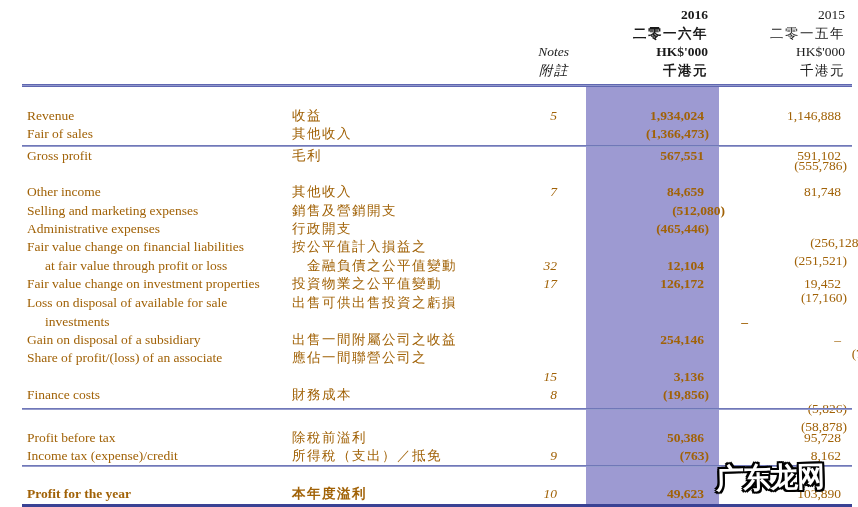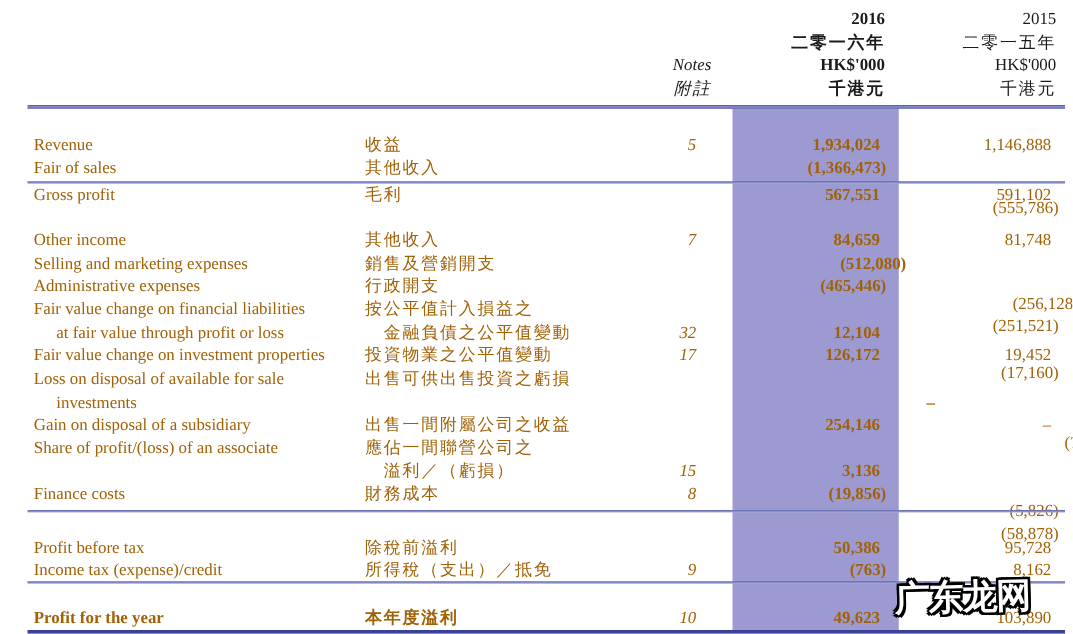--- a/index.html
+++ b/index.html
@@ -145,21 +145,20 @@
         <span class="en">Gain on disposal of a subsidiary</span>
         <span class="zh">出售一間附屬公司之收益</span>
         <span class="v v2016">254,146</span>
         <span class="v v2015">–</span>
       </div>
       <div class="row" style="top: 348px;">
         <span class="en">Share of profit/(loss) of an associate</span>
         <span class="zh">應佔一間聯營公司之</span>
       </div>
       <div class="row" style="top: 367px;">
-        <span class="zh indent">溢利／（虧損）</span>
         <span class="note">15</span>
         <span class="v v2016">3,136</span>
         <span class="v v2015 paren">(5,826)</span>
       </div>
       <div class="row" style="top: 385px;">
         <span class="en">Finance costs</span>
         <span class="zh">財務成本</span>
         <span class="note">8</span>
         <span class="v v2016 paren">(19,856)</span>
         <span class="v v2015 paren">(58,878)</span>

